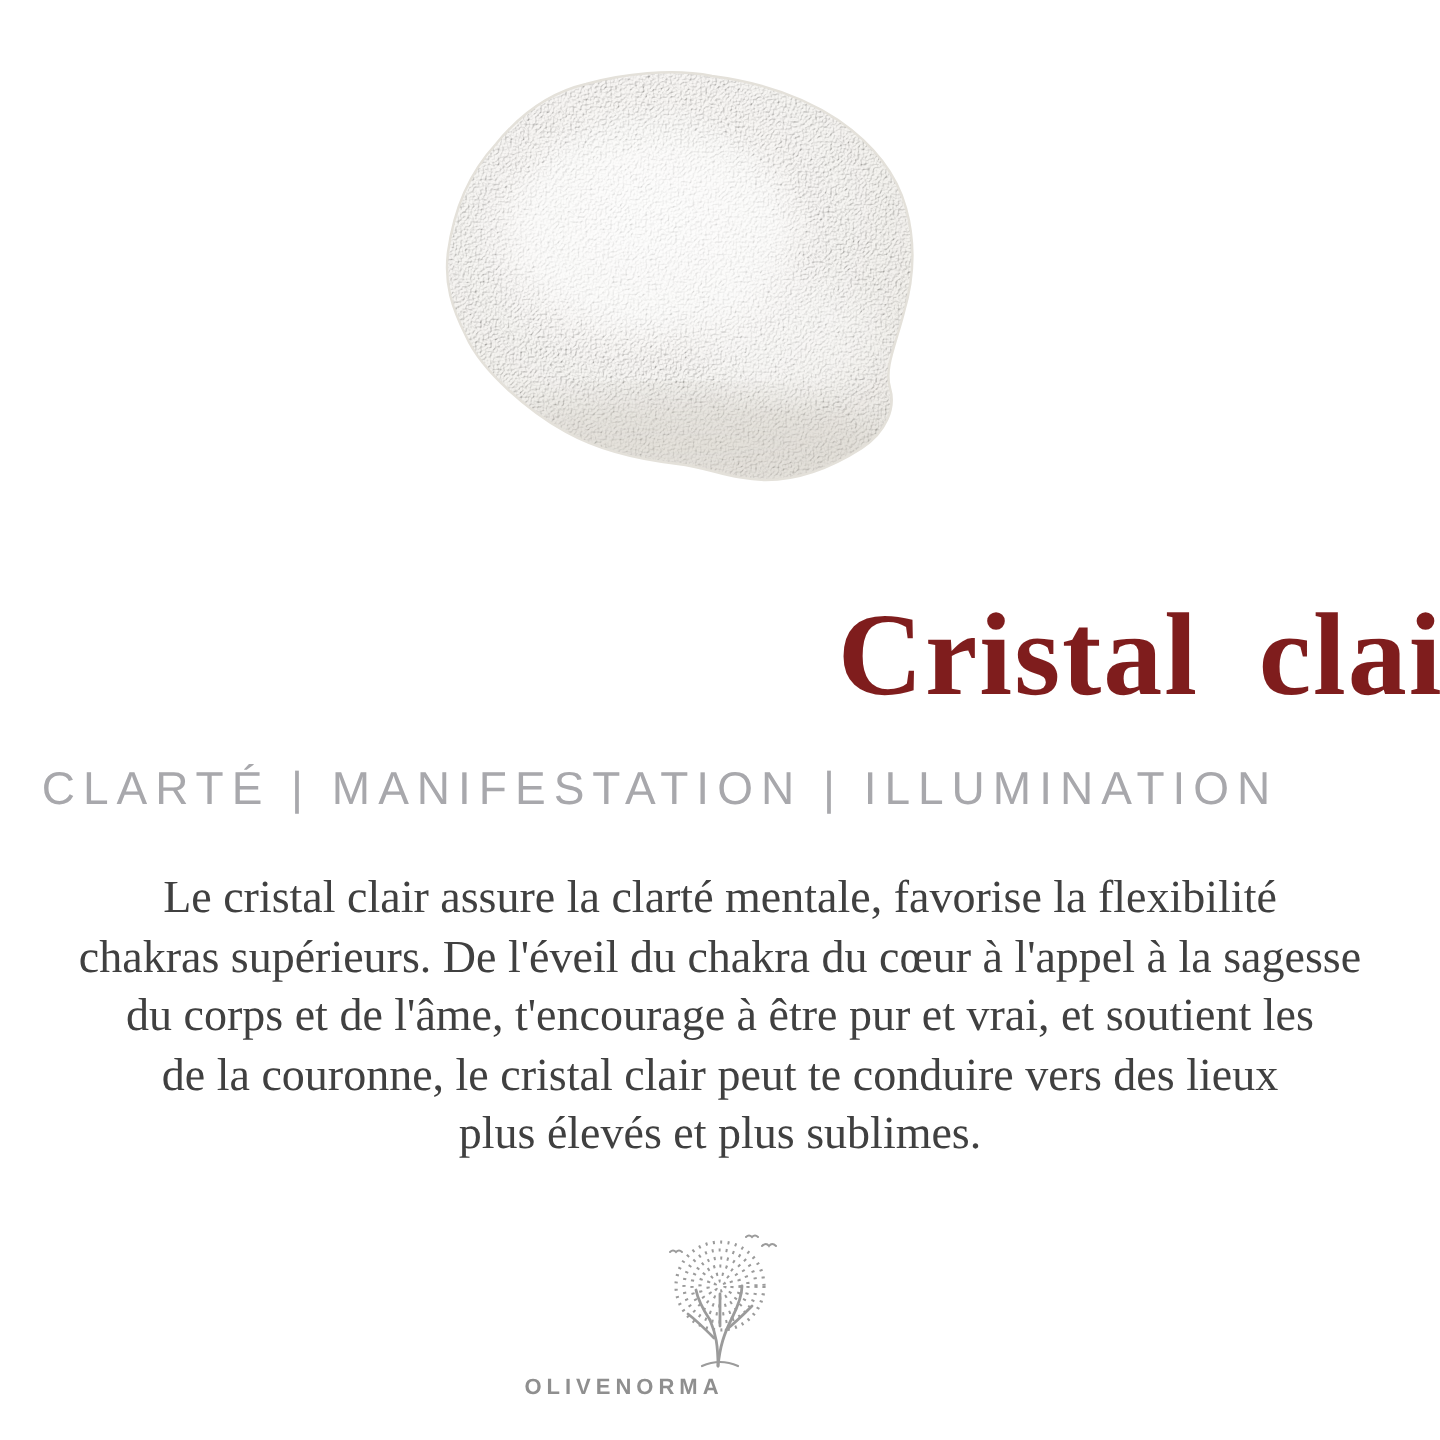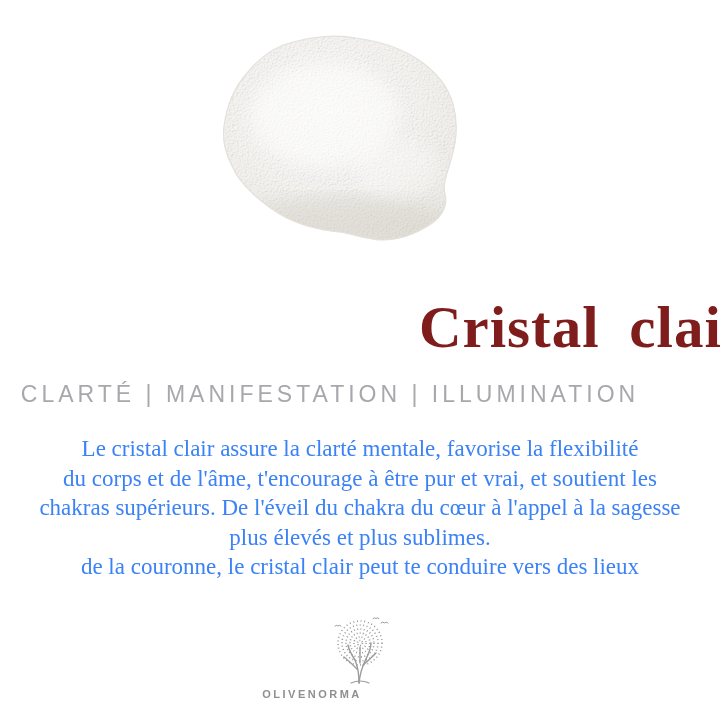--- a/index.html
+++ b/index.html
@@ -57,21 +57,21 @@
   
   .description {
     position: absolute;
     top: 434px;
     left: 0;
     width: 720px;
     text-align: center;
     font-family: "Liberation Serif", serif;
     font-size: 23px;
     line-height: 29.5px;
-    color: #3b82f6;
+    color: #404040;
   }
   .body-line { white-space: nowrap; }
 
   
   .brand-logo {
     position: absolute;
     top: 617px;
     left: 324px;
     width: 72px;
     height: 68px;
@@ -134,24 +134,24 @@
                C5,120 1,108 3,92 Z" fill="none" stroke="#e4e1da" stroke-width="1.2"></path>
     </svg>
   </div>
 
   <div class="title">Cristal clair</div>
 
   <div class="subtitle">CLARTÉ | MANIFESTATION | ILLUMINATION</div>
 
   <div class="description">
     <div class="body-line">Le cristal clair assure la clarté mentale, favorise la flexibilité</div>
+    <div class="body-line">chakras supérieurs. De l'éveil du chakra du cœur à l'appel à la sagesse</div>
     <div class="body-line">du corps et de l'âme, t'encourage à être pur et vrai, et soutient les</div>
-    <div class="body-line">chakras supérieurs. De l'éveil du chakra du cœur à l'appel à la sagesse</div>
+    <div class="body-line">de la couronne, le cristal clair peut te conduire vers des lieux</div>
     <div class="body-line">plus élevés et plus sublimes.</div>
-    <div class="body-line">de la couronne, le cristal clair peut te conduire vers des lieux</div>
   </div>
 
   <div class="brand-logo">
     <svg width="72" height="68" viewBox="0 0 72 68">
 
       <g stroke="#9b9b9b" fill="none" stroke-width="1.4" stroke-linecap="round">
         <path d="M35 66 C35 56 34 50 31 43"></path>
         <path d="M35 66 C36 56 38 50 42 42"></path>
         <path d="M33 52 C28 47 24 43 20 40"></path>
         <path d="M39 48 C44 44 48 40 52 36"></path>

